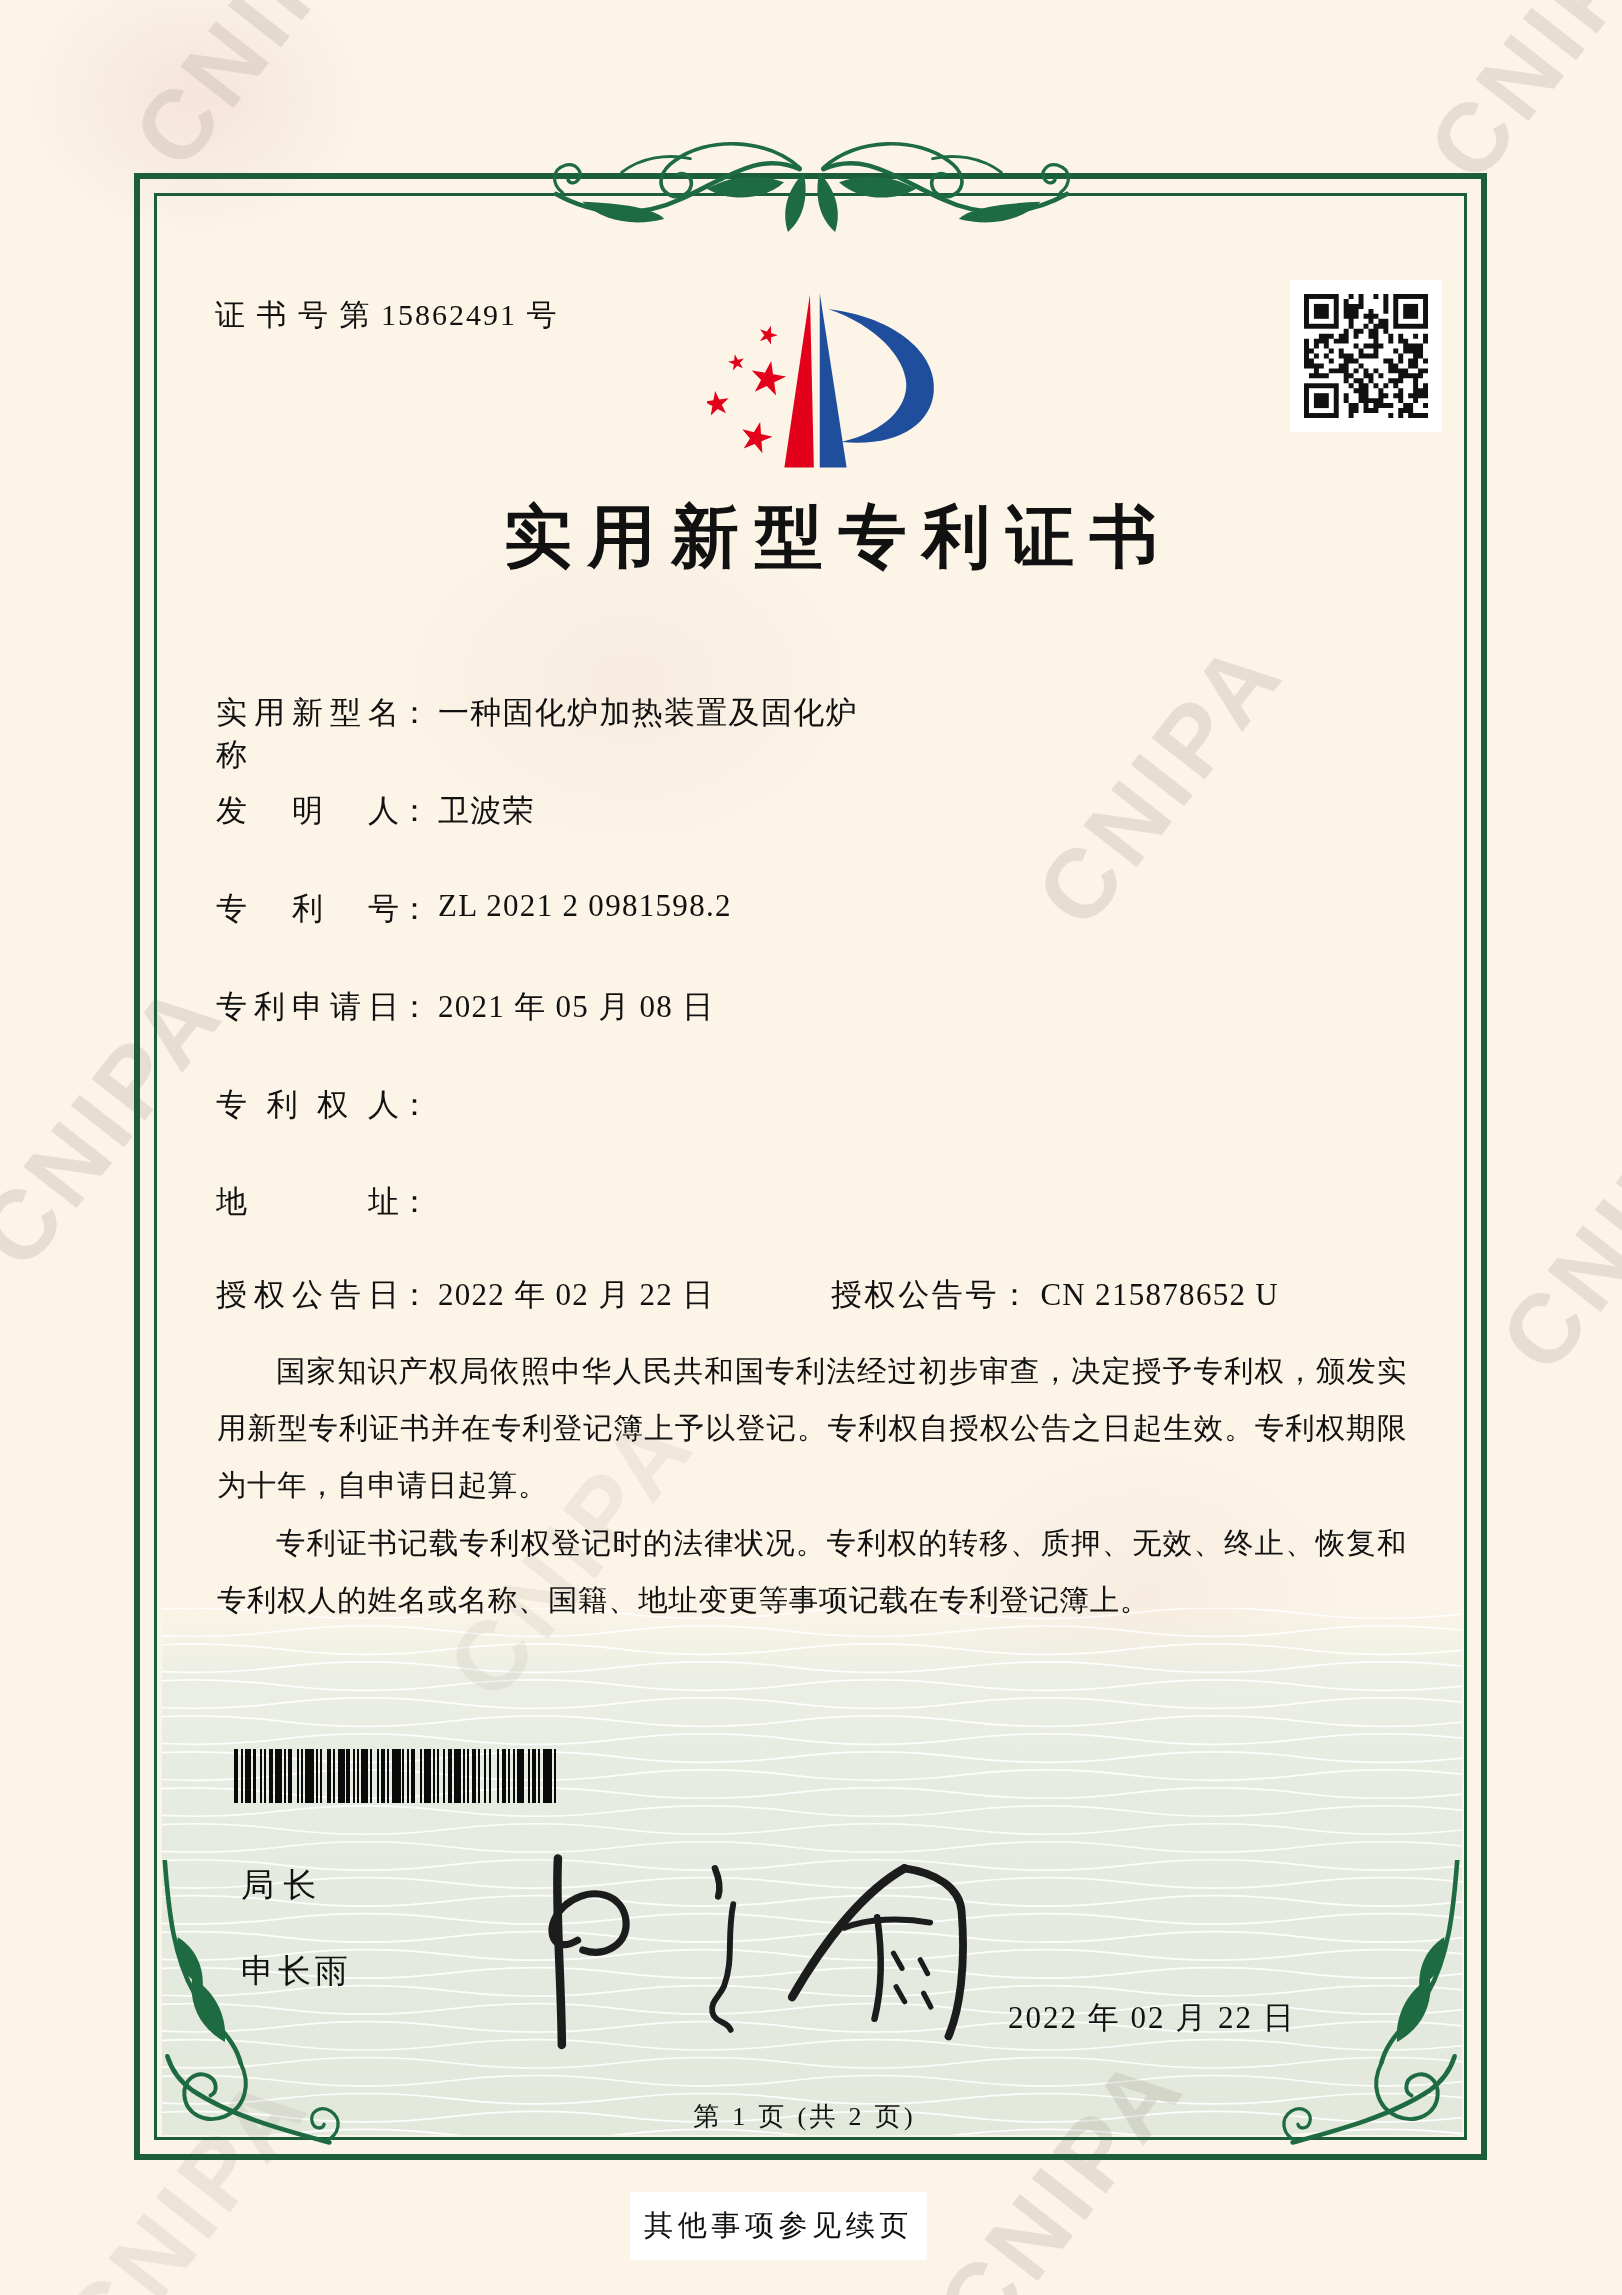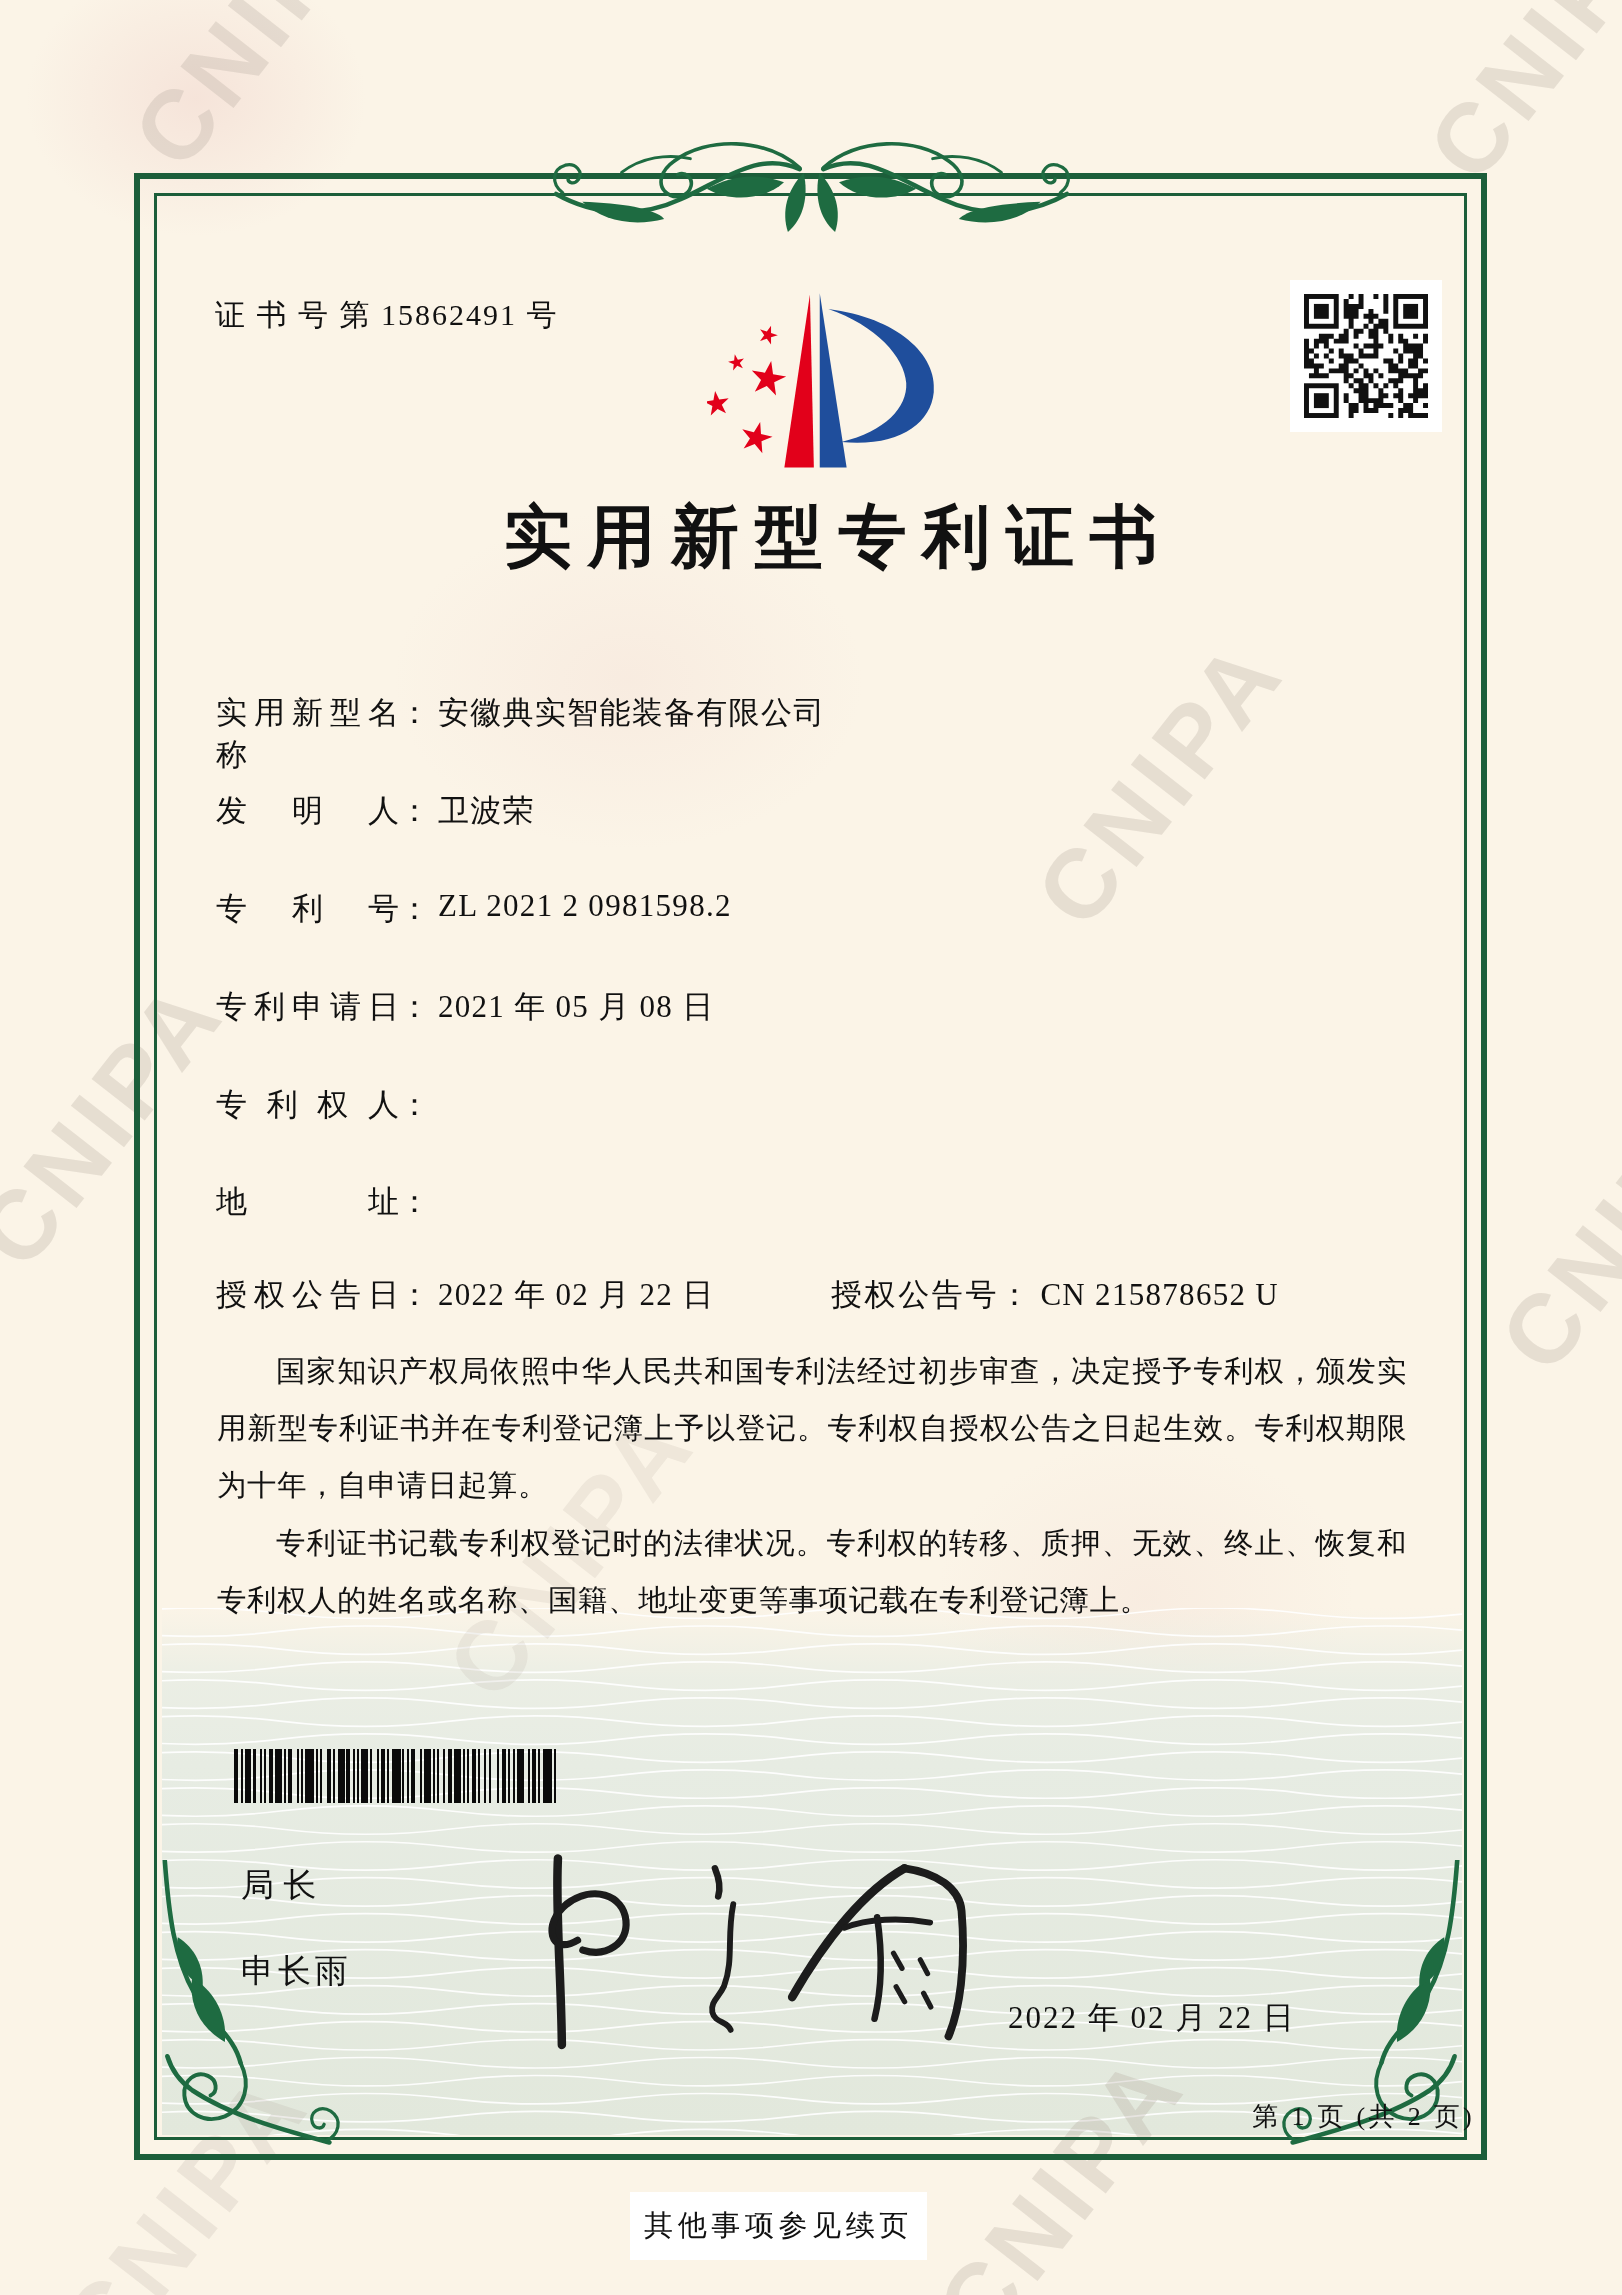--- a/index.html
+++ b/index.html
@@ -45,21 +45,21 @@
   .grant-right{position:absolute;left:615px;top:0;letter-spacing:1.3px;}
   .grant-right .glabel{letter-spacing:2.6px;}
   .bodytext{position:absolute;left:216px;top:1336px;width:1192px;z-index:6;}
   .bodytext p{margin:1px;font-size:29.4px;line-height:57px;text-align:justify;text-indent:59px;letter-spacing:0.7px;}
   .barcode{position:absolute;left:234px;top:1743px;height:54px;}
   .barcode i{position:absolute;top:0;bottom:0;background:#0a0a0a;}
   .commissioner{position:absolute;left:241px;top:1857px;font-size:33px;letter-spacing:9.2px;}
   .commissioner .name{display:block;margin-top:41px;letter-spacing:3.9px;}
   .signature{position:absolute;left:537px;top:1813px;}
   .issue-date{position:absolute;left:1008px;top:1991px;font-size:31px;letter-spacing:2px;}
-  .page-footer{position:absolute;left:134px;top:2093px;width:1341px;text-align:right;font-size:26px;letter-spacing:3.3px;}
+  .page-footer{position:absolute;left:134px;top:2093px;width:1341px;text-align:center;font-size:26px;letter-spacing:3.3px;}
   .cont-strip{position:absolute;left:630px;top:2186px;width:297px;height:68px;background:#fff;z-index:6;
     display:flex;align-items:center;justify-content:center;}
   .cont-strip span{font-size:29px;letter-spacing:4.6px;}
   svg{display:block;}
 </style>
 </head>
 <body>
 
 <div class="page">
 
@@ -186,21 +186,21 @@
           <rect x="7.6" y="144.4" width="38" height="38" fill="#fff"></rect>
           <rect x="15.2" y="152" width="22.799999999999997" height="22.799999999999997" fill="#111"></rect>
         </svg>
     </div>
 
     <div class="title">实用新型专利证书</div>
 
     <div class="frow" style="top:686px">
       <span class="flabel">实用新型名称</span>
         <span class="fcolon">：</span>
-      <span class="fvalue">安徽典实智能装备有限公司</span>
+      <span class="fvalue">一种固化炉加热装置及固化炉</span>
     </div>
     <div class="frow" style="top:784px">
       <span class="flabel">发明人</span>
         <span class="fcolon">：</span>
       <span class="fvalue">卫波荣</span>
     </div>
     <div class="frow" style="top:882px">
       <span class="flabel">专利号</span>
         <span class="fcolon">：</span>
       <span class="fvalue">ZL 2021 2 0981598.2</span>

